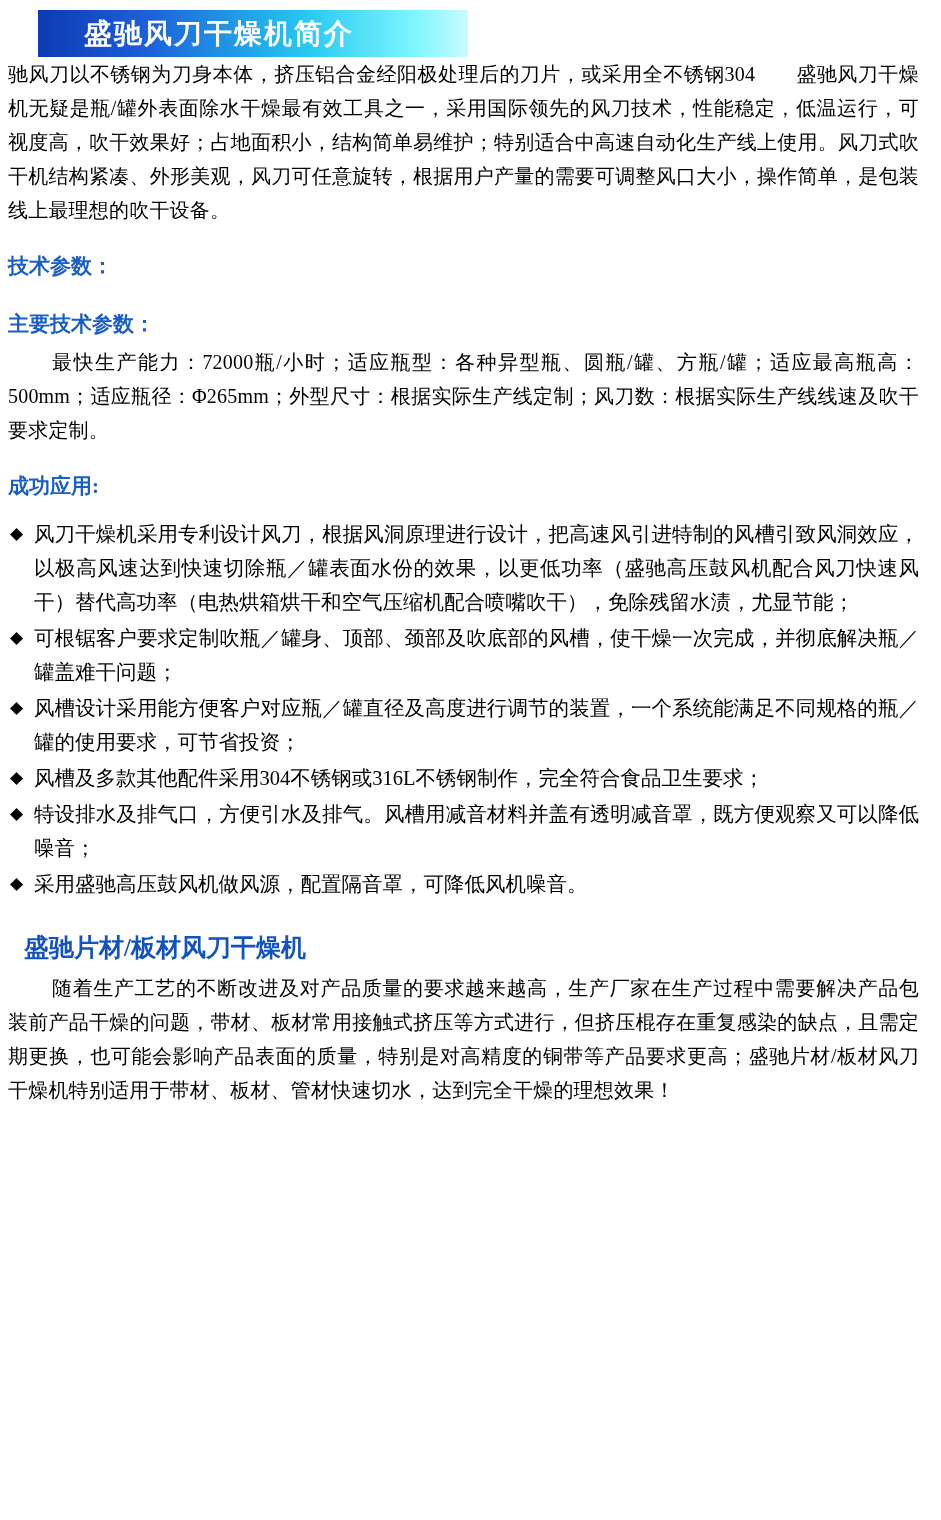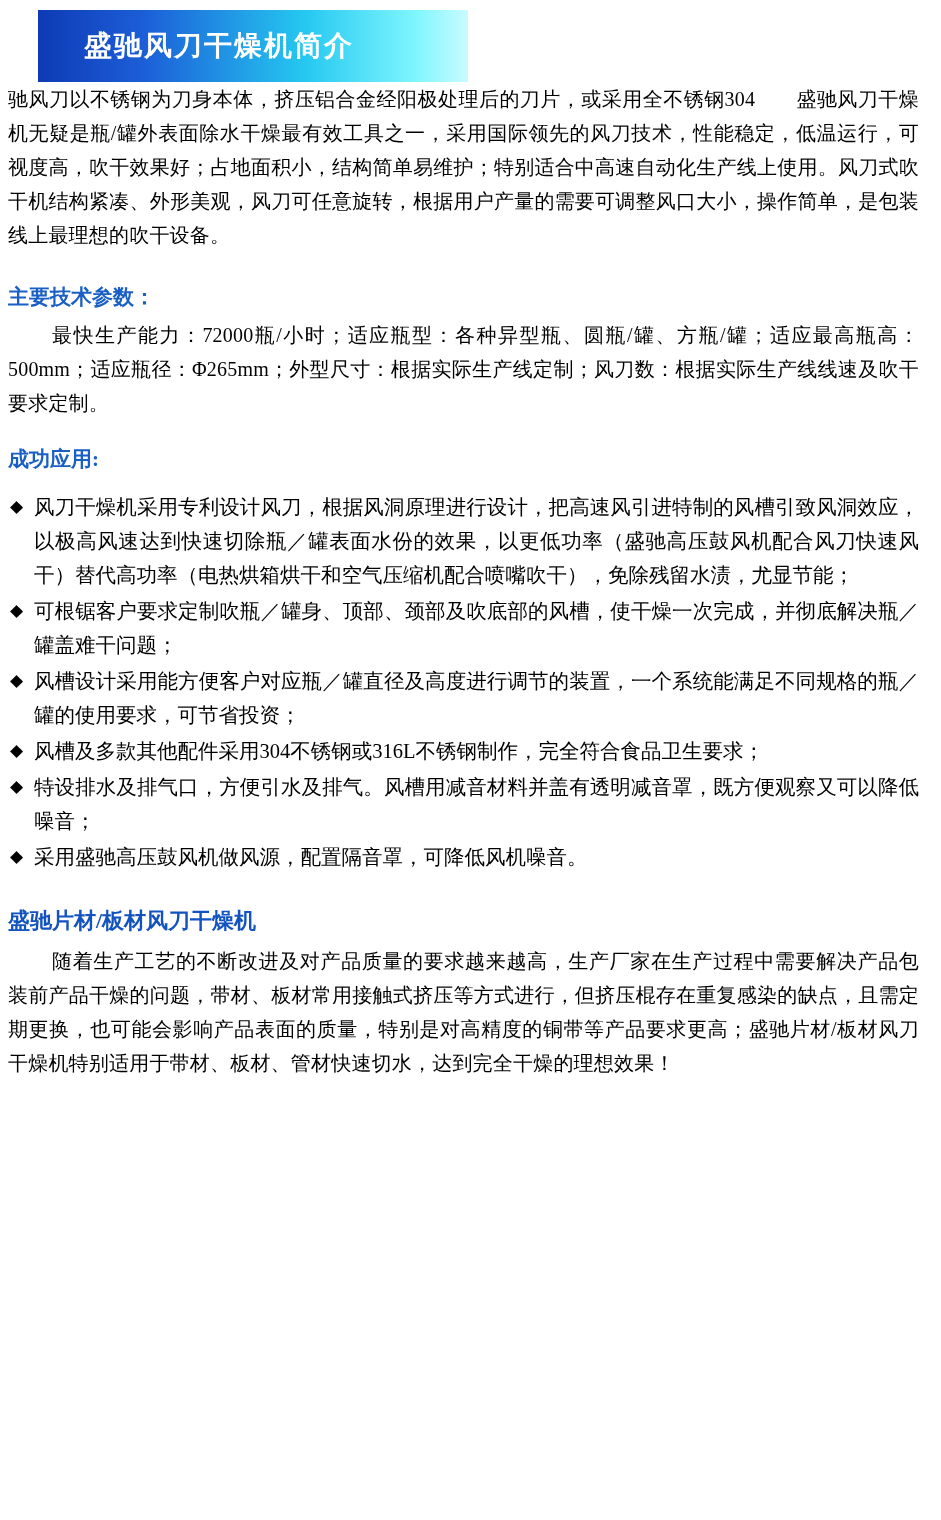--- a/index.html
+++ b/index.html
@@ -17,21 +17,21 @@
     position: relative;
     width: 941px;
     min-height: 1520px;
     box-sizing: border-box;
     padding: 0 0 20px 0;
   }
   
   .banner {
     position: relative;
     width: 430px;
-    height: 72px;
+    height: 47px;
     margin: 10px 0 0 38px;
     background: linear-gradient(to right, #0e3ab5 0%, #1c5fd8 25%, #25c8f0 62%, #7ff6ff 88%, #c9fbff 100%);
     display: flex;
     align-items: center;
   }
   .banner-title {
     color: #ffffff;
     font-size: 28px;
     font-weight: bold;
     letter-spacing: 2px;
@@ -54,24 +54,24 @@
     text-indent: 2.2em;
   }
   .section-head {
     font-size: 21px;
     font-weight: bold;
     line-height: 34px;
     margin: 14px 0 4px 0;
     color: #1a5fc4;
   }
   .subhead {
-    font-size: 22px;
+    font-size: 25px;
     font-weight: bold;
     color: #1253c0;
-    margin: 16px 0 6px 0;
+    margin: 16px 0 6px 16px;
     line-height: 34px;
   }
   .bullet-list {
     list-style: none;
     margin: 4px 0 0 0;
     padding: 0;
   }
   .bullet-list li {
     position: relative;
     padding-left: 26px;
@@ -99,20 +99,21 @@
   <div class="banner">
     <div class="banner-title">盛驰风刀干燥机简介</div>
   </div>
 
   <div class="content">
 
     <p class="para">驰风刀以不锈钢为刀身本体，挤压铝合金经阳极处理后的刀片，或采用全不锈钢304　　盛驰风刀干燥机无疑是瓶/罐外表面除水干燥最有效工具之一，采用国际领先的风刀技术，性能稳定，低温运行，可视度高，吹干效果好；占地面积小，结构简单易维护；特别适合中高速自动化生产线上使用。风刀式吹干机结构紧凑、外形美观，风刀可任意旋转，根据用户产量的需要可调整风口大小，操作简单，是包装线上最理想的吹干设备。</p>
 
     <div class="gap-sm"></div>
 
+    <div class="section-head">技术参数：</div>
 
     <div class="gap-sm"></div>
 
     <div class="section-head">主要技术参数：</div>
     <p class="para indent">最快生产能力：72000瓶/小时；适应瓶型：各种异型瓶、圆瓶/罐、方瓶/罐；适应最高瓶高：500mm；适应瓶径：Φ265mm；外型尺寸：根据实际生产线定制；风刀数：根据实际生产线线速及吹干要求定制。</p>
 
     <div class="gap-sm"></div>
 
     <div class="section-head">成功应用:</div>
 

